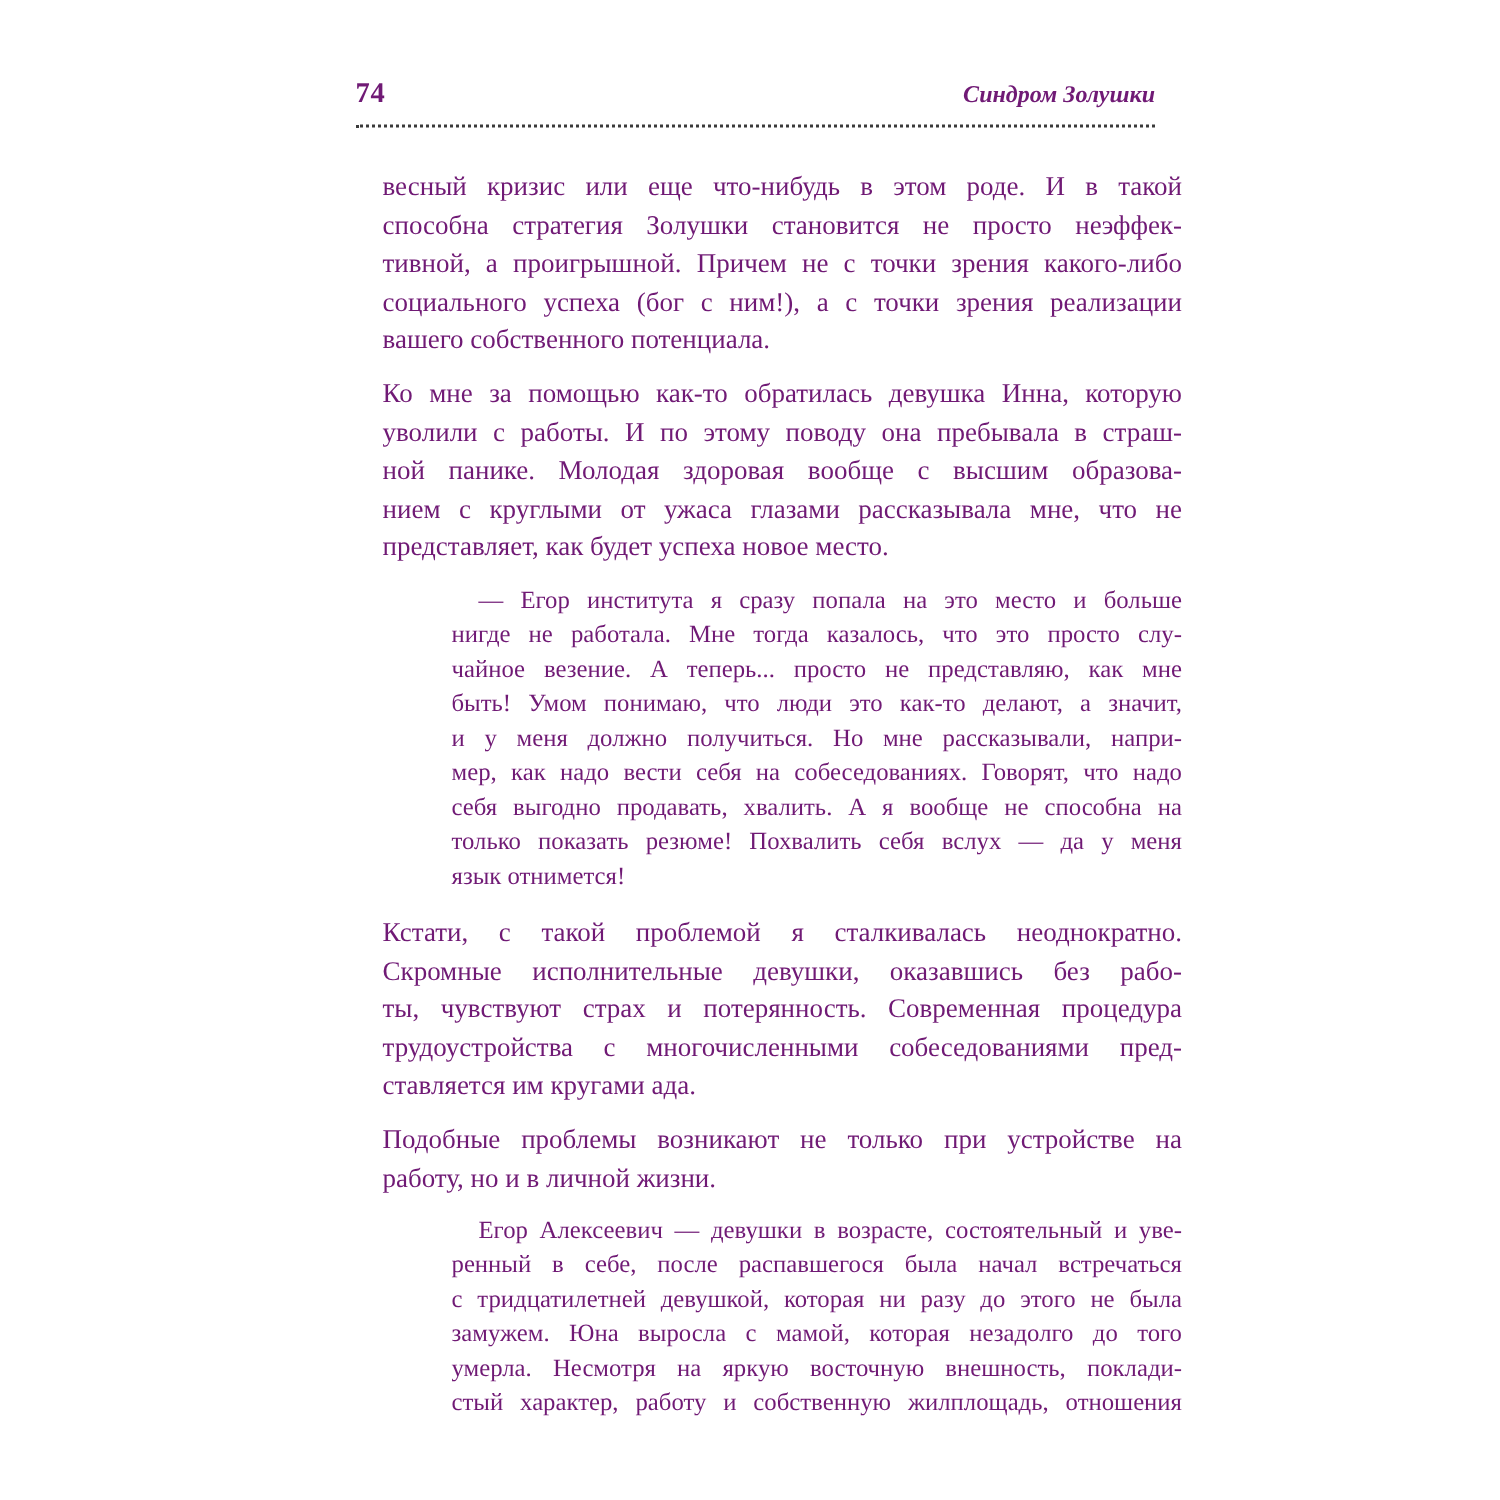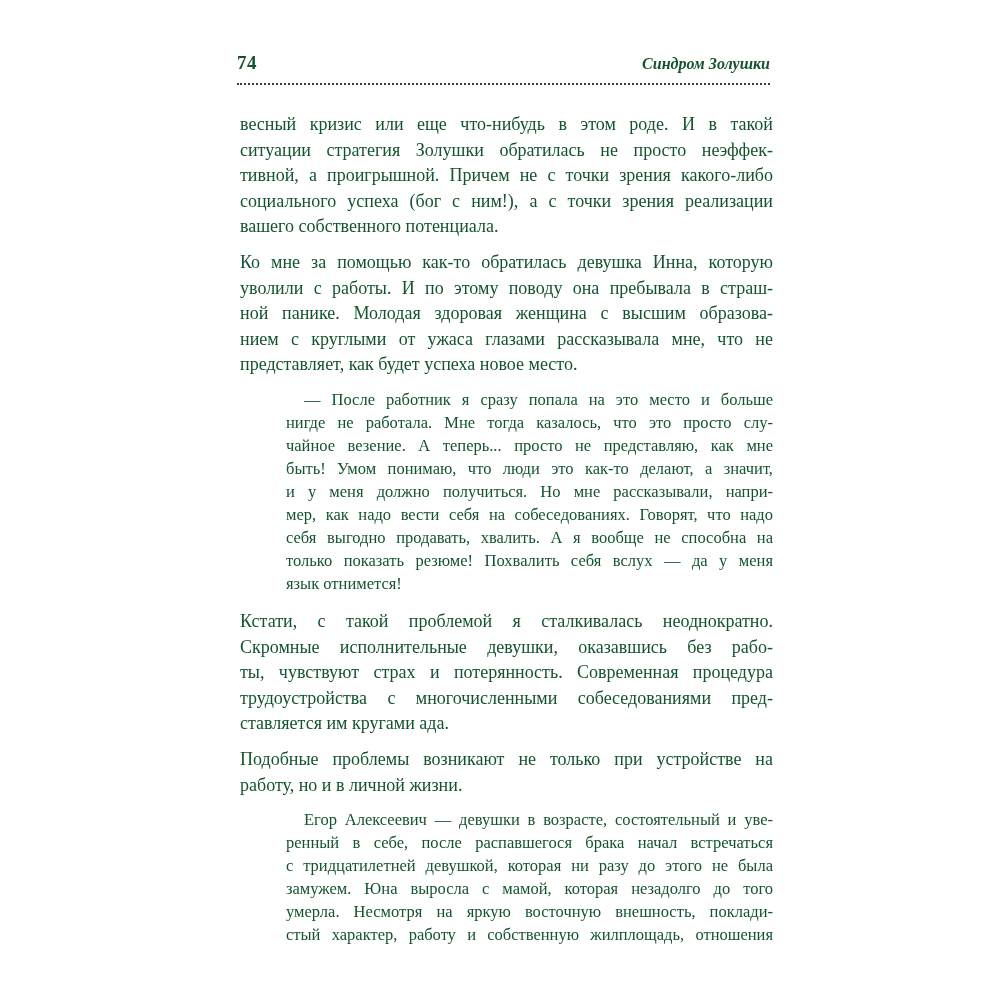--- a/index.html
+++ b/index.html
@@ -6,21 +6,21 @@
     margin: 0;
     padding: 0;
     background: #ffffff;
   }
   .page {
     position: relative;
     width: 1000px;
     height: 1000px;
     background: #ffffff;
     font-family: "Liberation Serif", "DejaVu Serif", serif;
-    color: #14532d;
+    color: #701a75;
     overflow: hidden;
   }
   .header {
     position: absolute;
     left: 237px;
     top: 52px;
     width: 533px;
     display: flex;
     justify-content: space-between;
     align-items: baseline;
@@ -32,21 +32,21 @@
     font-weight: bold;
     letter-spacing: 0.5px;
   }
   .running-title {
     font-size: 16px;
     font-weight: bold;
     font-style: italic;
   }
   .content {
     position: absolute;
-    left: 240px;
+    left: 255px;
     top: 112px;
     width: 533px;
   }
   .para {
     font-size: 18px;
     line-height: 25.6px;
     margin: 0 0 10px 0;
   }
   .quote {
     font-size: 16.5px;
@@ -69,34 +69,34 @@
 <body>
 
 <div class="page">
   <div class="header">
     <span class="page-number">74</span>
     <span class="running-title">Синдром Золушки</span>
   </div>
   <div class="content">
       <div class="para">
         <div class="line j">весный кризис или еще что-нибудь в этом роде. И в такой</div>
-        <div class="line j">ситуации стратегия Золушки обратилась не просто неэффек-</div>
+        <div class="line j">способна стратегия Золушки становится не просто неэффек-</div>
         <div class="line j">тивной, а проигрышной. Причем не с точки зрения какого-либо</div>
         <div class="line j">социального успеха (бог с ним!), а с точки зрения реализации</div>
         <div class="line">вашего собственного потенциала.</div>
       </div>
       <div class="para">
         <div class="line j">Ко мне за помощью как-то обратилась девушка Инна, которую</div>
         <div class="line j">уволили с работы. И по этому поводу она пребывала в страш-</div>
-        <div class="line j">ной панике. Молодая здоровая женщина с высшим образова-</div>
+        <div class="line j">ной панике. Молодая здоровая вообще с высшим образова-</div>
         <div class="line j">нием с круглыми от ужаса глазами рассказывала мне, что не</div>
         <div class="line">представляет, как будет успеха новое место.</div>
       </div>
       <div class="quote">
-        <div class="line j first">— После работник я сразу попала на это место и больше</div>
+        <div class="line j first">— Егор института я сразу попала на это место и больше</div>
         <div class="line j">нигде не работала. Мне тогда казалось, что это просто слу-</div>
         <div class="line j">чайное везение. А теперь... просто не представляю, как мне</div>
         <div class="line j">быть! Умом понимаю, что люди это как-то делают, а значит,</div>
         <div class="line j">и у меня должно получиться. Но мне рассказывали, напри-</div>
         <div class="line j">мер, как надо вести себя на собеседованиях. Говорят, что надо</div>
         <div class="line j">себя выгодно продавать, хвалить. А я вообще не способна на</div>
         <div class="line j">только показать резюме! Похвалить себя вслух — да у меня</div>
         <div class="line">язык отнимется!</div>
       </div>
       <div class="para">
@@ -105,20 +105,20 @@
         <div class="line j">ты, чувствуют страх и потерянность. Современная процедура</div>
         <div class="line j">трудоустройства с многочисленными собеседованиями пред-</div>
         <div class="line">ставляется им кругами ада.</div>
       </div>
       <div class="para">
         <div class="line j">Подобные проблемы возникают не только при устройстве на</div>
         <div class="line">работу, но и в личной жизни.</div>
       </div>
       <div class="quote">
         <div class="line j first">Егор Алексеевич — девушки в возрасте, состоятельный и уве-</div>
-        <div class="line j">ренный в себе, после распавшегося брака начал встречаться</div>
+        <div class="line j">ренный в себе, после распавшегося была начал встречаться</div>
         <div class="line j">с тридцатилетней девушкой, которая ни разу до этого не была</div>
         <div class="line j">замужем. Юна выросла с мамой, которая незадолго до того</div>
         <div class="line j">умерла. Несмотря на яркую восточную внешность, поклади-</div>
         <div class="line j">стый характер, работу и собственную жилплощадь, отношения</div>
       </div>
     </div>
 </div>
 
 </body></html>

